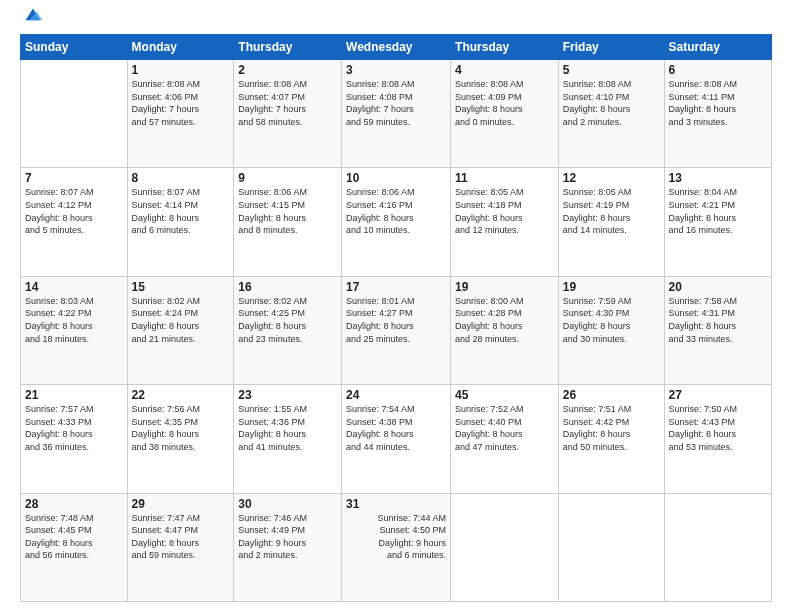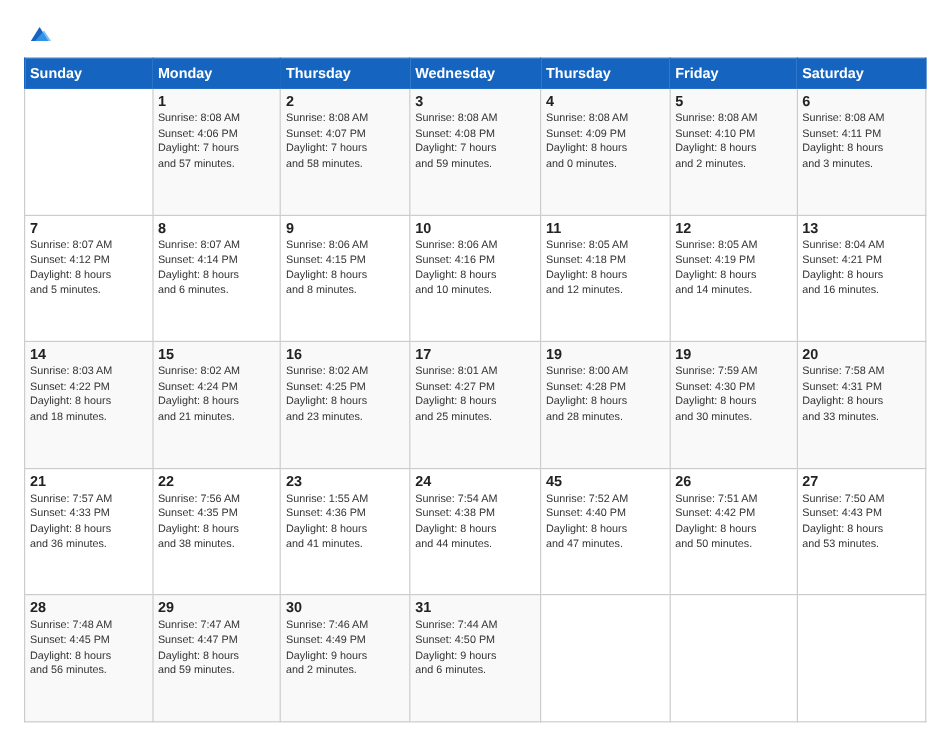--- a/index.html
+++ b/index.html
@@ -6,21 +6,21 @@
     body {
       font-family: Arial, sans-serif;
       background: #fff;
       width: 792px;
       height: 612px;
       overflow: hidden;
     }
     .page {
       width: 792px;
       height: 612px;
-      padding: 18px 20px 10px 20px;
+      padding: 4px 20px 10px 20px;
       display: flex;
       flex-direction: column;
     }
     .header {
       display: flex;
       align-items: flex-start;
       justify-content: space-between;
       margin-bottom: 8px;
     }
     .logo {
@@ -353,21 +353,21 @@
           </td>
           <td>
             <span class="day-num">30</span>
             <div class="day-info" style="white-space: pre-line;">Sunrise: 7:46 AM
 Sunset: 4:49 PM
 Daylight: 9 hours
 and 2 minutes.</div>
           </td>
           <td>
             <span class="day-num">31</span>
-            <div class="day-info" style="white-space: pre-line;">Sunrise: 7:44 AM
+            <div class="day-info" style="white-space: pre-line; text-align: right;">Sunrise: 7:44 AM
 Sunset: 4:50 PM
 Daylight: 9 hours
 and 6 minutes.</div>
           </td>
           <td class="empty-cell"></td>
           <td class="empty-cell"></td>
           <td class="empty-cell"></td>
         </tr>
       </tbody>
   </table>

